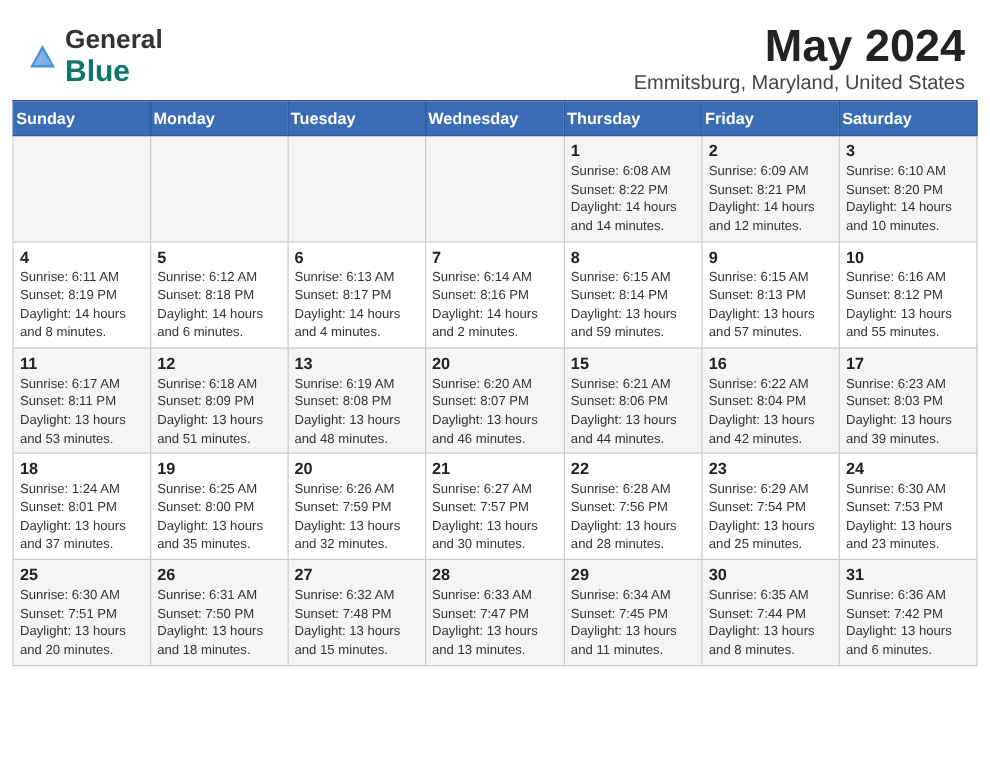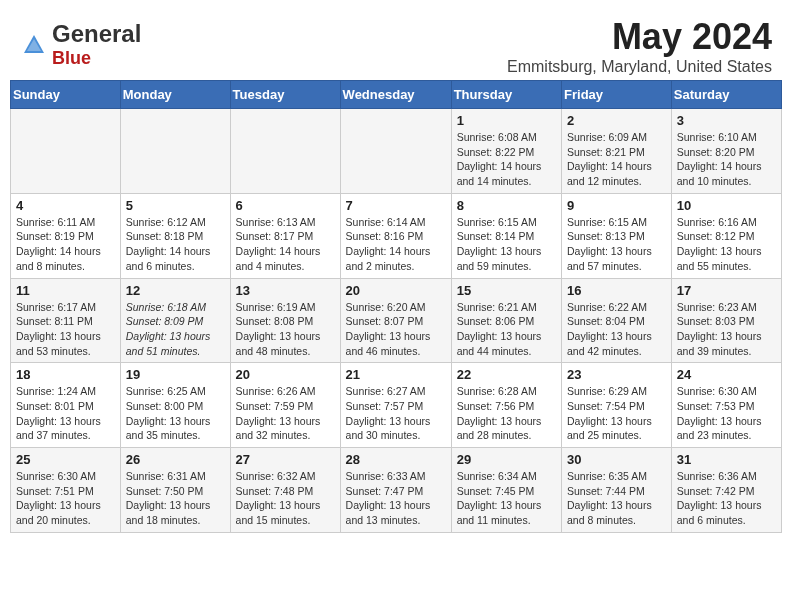--- a/index.html
+++ b/index.html
@@ -14,29 +14,29 @@
       display: flex;
       align-items: flex-start;
       justify-content: space-between;
     }
     .logo {
       display: flex;
       align-items: center;
       margin-top: 4px;
     }
     .logo-text-general {
-      font-size: 24px;
+      font-size: 21px;
       font-weight: bold;
       color: #333;
       text-align: center;
     }
     .logo-text-blue {
-      font-size: 18px;
-      font-weight: bold;
-      color: #b91c1c;
+      font-size: 24px;
+      font-weight: bold;
+      color: #0f766e;
     }
     .logo-icon {
       width: 28px;
       height: 28px;
       margin-right: 4px;
     }
     .title-area {
       text-align: right;
     }
     .main-title {
@@ -200,21 +200,21 @@
         </tr>
         <tr>
           <td>
             <span class="day-number">11</span>
             <div class="day-info" style="white-space: pre-line;">Sunrise: 6:17 AM
 Sunset: 8:11 PM
 Daylight: 13 hours and 53 minutes.</div>
           </td>
           <td>
             <span class="day-number">12</span>
-            <div class="day-info" style="white-space: pre-line; font-style: italic;">Sunrise: 6:18 AM
+            <div class="day-info" style="white-space: pre-line;">Sunrise: 6:18 AM
 Sunset: 8:09 PM
 Daylight: 13 hours and 51 minutes.</div>
           </td>
           <td>
             <span class="day-number">13</span>
             <div class="day-info" style="white-space: pre-line;">Sunrise: 6:19 AM
 Sunset: 8:08 PM
 Daylight: 13 hours and 48 minutes.</div>
           </td>
           <td>

